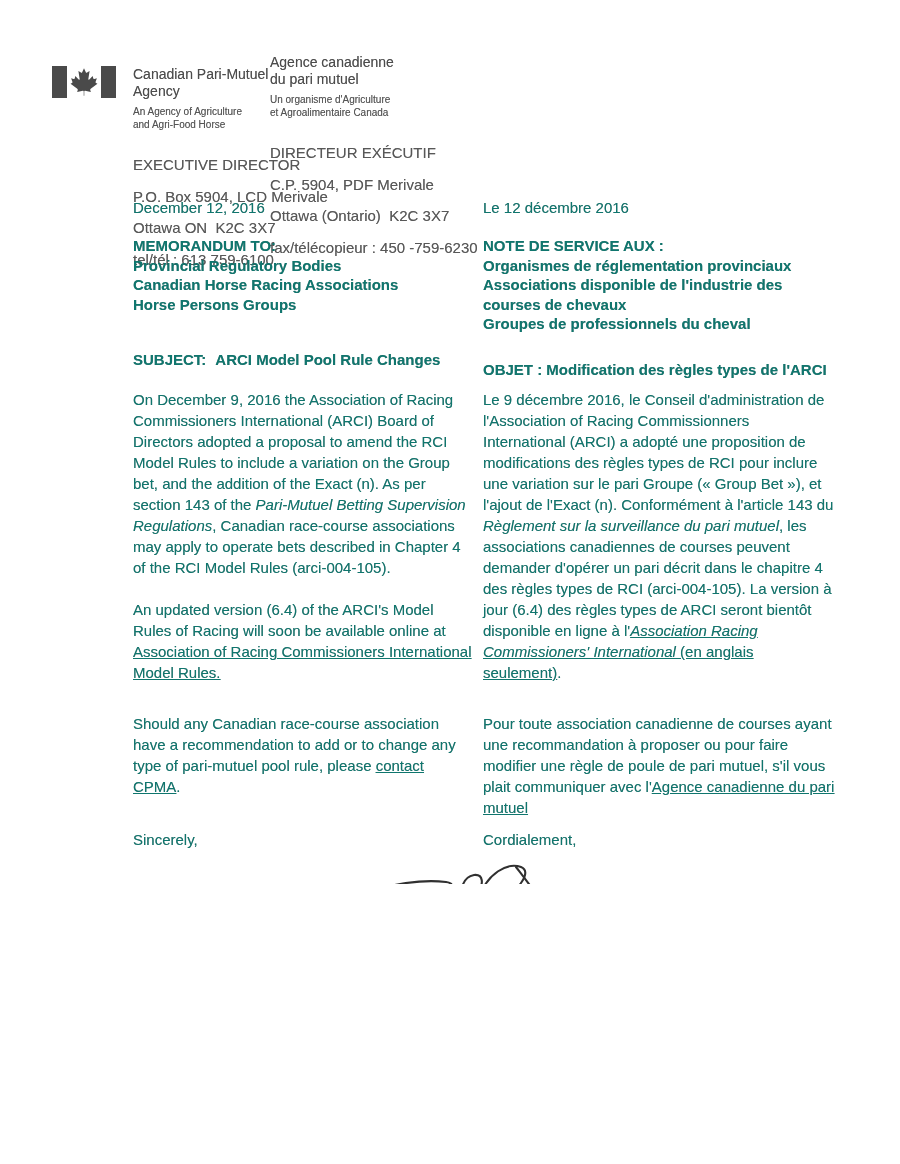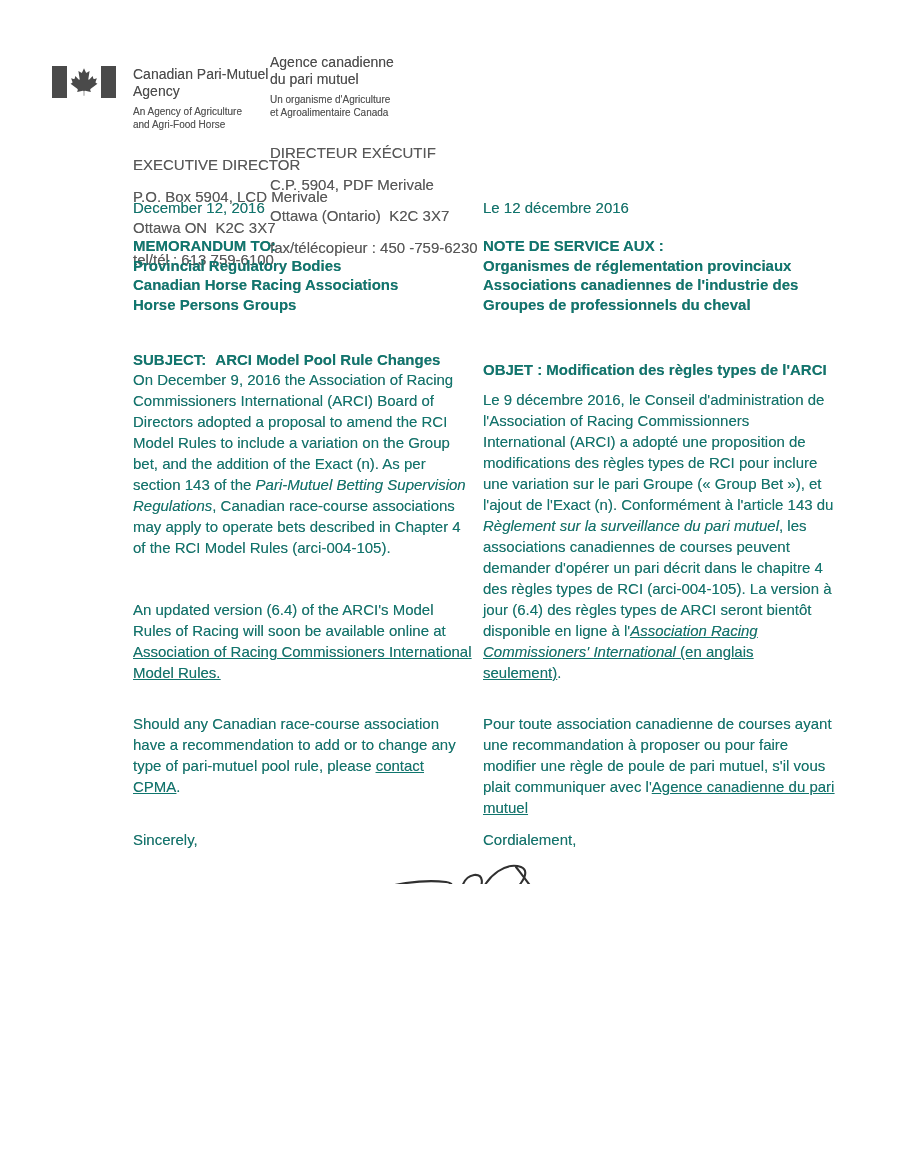--- a/index.html
+++ b/index.html
@@ -113,40 +113,41 @@
     <div>MEMORANDUM TO:</div>
     <div>Provincial Regulatory Bodies</div>
     <div>Canadian Horse Racing Associations</div>
     <div>Horse Persons Groups</div>
   </div>
 
   <div class="abs blk col-en b" style="left:133px; top:349px;">
     <span>SUBJECT:</span><span class="sub-gap"></span><span>ARCI Model Pool Rule Changes</span>
   </div>
 
-  <div class="abs blk col-en" style="left:133px; top:369px;">
+  <div class="abs blk col-en" style="left:133px; top:389px;">
     <span>On December 9, 2016 the Association of Racing Commissioners International (ARCI) Board of Directors adopted a proposal to amend the RCI Model Rules to include a variation on the Group bet, and the addition of the Exact (n).  As per section 143 of the </span><span class="it">Pari-Mutuel Betting Supervision Regulations</span><span>, Canadian race-course associations may apply to operate bets described in Chapter 4 of the RCI Model Rules (arci-004-105).</span>
   </div>
 
   <div class="abs blk col-en" style="left:133px; top:599px;">
     <span>An updated version (6.4) of the ARCI's Model Rules of Racing will soon be available online at </span><span class="u">Association of Racing Commissioners International Model Rules.</span>
   </div>
 
   <div class="abs blk col-en" style="left:133px; top:713px;">
     <span>Should any Canadian race-course association have a recommendation to add or to change any type of pari-mutuel pool rule, please </span><span class="u">contact CPMA</span><span>.</span>
   </div>
 
   <div class="abs blk" style="left:133px; top:829px;">Sincerely,</div>
 
   <div class="abs blk col-fr" style="left:483px; top:197px;">Le 12 décembre 2016</div>
 
   <div class="abs blk col-fr b" style="left:483px; top:236px; line-height:19.5px;">
     <div>NOTE DE SERVICE AUX :</div>
     <div>Organismes de réglementation provinciaux</div>
-    <div>Associations canadiennes de l'industrie des</div>
+    <div>Associations disponible de l'industrie des</div>
+    <div>courses de chevaux</div>
     <div>Groupes de professionnels du cheval</div>
   </div>
 
   <div class="abs blk col-fr b" style="left:483px; top:359px;">
     <span>OBJET :</span> <span>Modification des règles types de l'ARCI</span>
   </div>
 
   <div class="abs blk col-fr" style="left:483px; top:389px;">
     <span>Le 9 décembre 2016, le Conseil d'administration de l'Association of Racing Commissionners International (ARCI) a adopté une proposition de modifications des règles types de RCI pour inclure une variation sur le pari Groupe (« Group Bet »), et l'ajout de l'Exact (n).  Conformément à l'article 143 du </span><span class="it">Règlement sur la surveillance du pari mutuel</span><span>, les associations canadiennes de courses peuvent demander d'opérer un pari décrit dans le chapitre 4 des règles types de RCI (arci-004-105).</span>
     <span>La version à jour (6.4) des règles types de ARCI seront bientôt disponible en ligne à l'</span><span class="u"><span class="it">Association Racing Commissioners' International</span><span> (en anglais seulement)</span></span><span>.</span>

